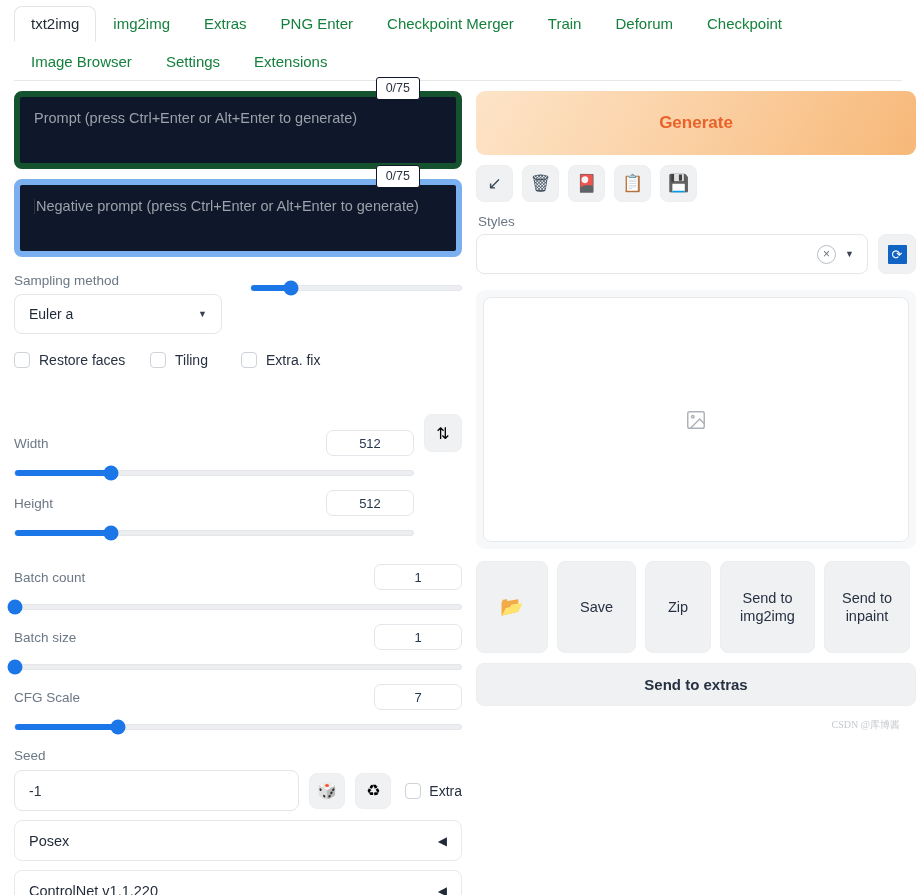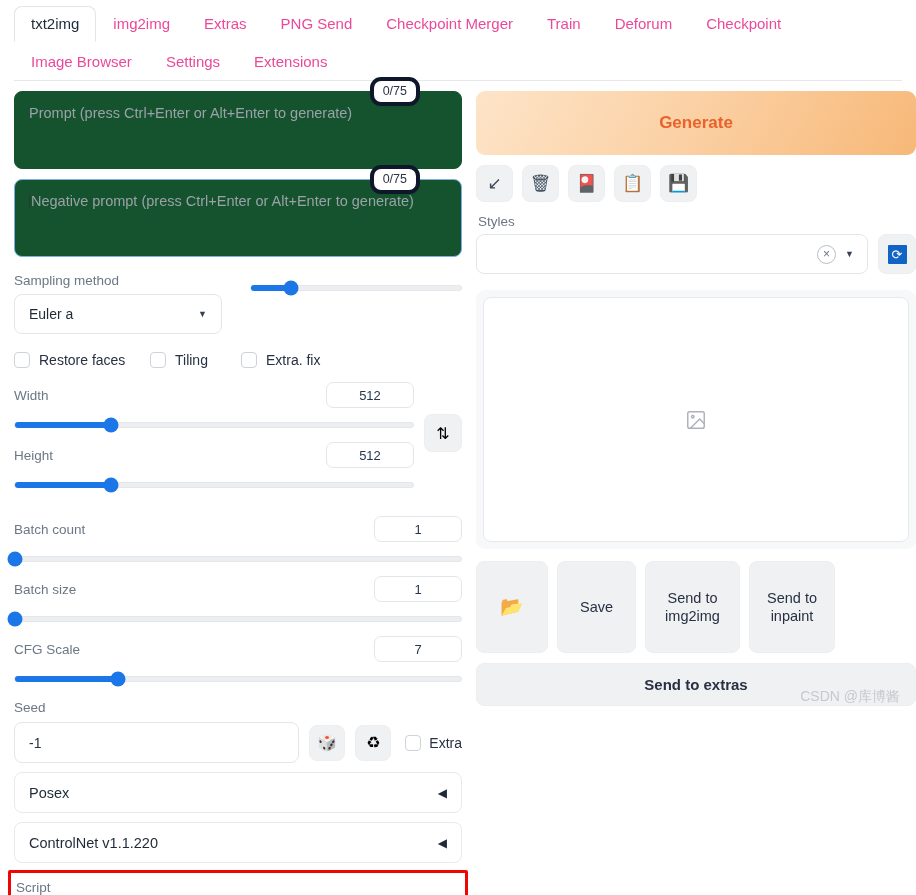--- a/index.html
+++ b/index.html
@@ -12,21 +12,21 @@
   }
   .app { position: relative; width: 916px; height: 732px; background: #fff; }
 
   
   .tabbar {
     padding: 6px 14px 0 14px;
     display: flex; flex-wrap: wrap; align-items: flex-end;
     gap: 0px;
   }
   .tab {
-    font-size: 15px; color: #ec4899;
+    font-size: 15px; color: #15803d;
     padding: 9px 16px 10px 16px;
     border: 1px solid transparent;
     border-radius: 8px 8px 0 0;
     cursor: pointer; white-space: nowrap;
     background: transparent;
     line-height: 1;
   }
   .tab.active {
     color: #1f2937; background: #fff;
     border-color: #e2e5e9; border-bottom-color: #fff;
@@ -41,33 +41,33 @@
 
   
   .body-wrap { display: flex; padding: 0 14px; gap: 14px; margin-top: 9px; }
   .col-left { width: 448px; flex: 0 0 448px; }
   .col-right { width: 440px; flex: 0 0 440px; }
 
   
   .promptwrap { position: relative; margin-bottom: 10px; }
   .promptbox {
     width: 100%; height: 78px;
-    border: 1px solid #14532d; border-radius: 8px;
-    background: #14532d; padding: 12px 14px;
+    border: 6px solid #14532d; border-radius: 8px;
+    background: #0f172a; padding: 12px 14px;
     font-size: 14.5px; color: #9ba1a9;
     line-height: 1.3;
   }
   .promptbox.focused { border-color: #7aaff0; }
   .caret {
     display: inline-block; width: 1px; height: 15px;
     background: #333; vertical-align: -3px; margin-right: 1px;
   }
   .tokcount {
     position: absolute; top: -14px; right: 42px;
-    background: #fff; border: 4px solid #0f172a; border-radius: 11px;
+    background: #fff; border: 1px solid #0f172a; border-radius: 3px;
     font-size: 12.5px; color: #2b3442;
     padding: 3px 9px; line-height: 1.2;
     box-shadow: 0 1px 2px rgba(0,0,0,.04);
   }
 
   
   .generate {
     width: 100%; height: 64px;
     border-radius: 9px; border: none;
     background: linear-gradient(120deg, #fde4c8 0%, #fbd2a7 45%, #f7b878 100%);
@@ -149,21 +149,21 @@
   .checkrow { display: flex; align-items: center; margin-top: 18px; }
   .chk-item { display: flex; align-items: center; gap: 9px; }
   .chk {
     width: 16px; height: 16px; border: 1px solid #cdd3d9;
     border-radius: 4px; background: #fff;
   }
   .chk-label { font-size: 14px; color: #273142; }
 
   .wh-block { display: flex; gap: 10px; margin-top: 14px; align-items: flex-start; }
   .wh-sliders { flex: 1; }
-  .wh-unit { margin-bottom: 6px; }
+  .wh-unit { margin-bottom: 6px; margin-top: 48px; }
   .swap-btn {
     width: 38px; height: 38px; border-radius: 8px;
     background: #f0f1f3; border: 1px solid #eceef0;
     display: flex; align-items: center; justify-content: center;
     font-size: 16px; cursor: pointer; margin-top: 32px;
   }
   .stack-unit { margin-top: 14px; }
 
   
   .seed-row { display: flex; gap: 10px; align-items: center; margin-top: 6px; }
@@ -222,35 +222,35 @@
   .ob-inpaint { width: 86px; }
   .send-extras {
     margin-top: 10px; width: 100%; height: 43px;
     background: #f0f1f3; border: 1px solid #eceef0; border-radius: 8px;
     display: flex; align-items: center; justify-content: center;
     font-size: 15px; color: #273142; font-weight: bold; cursor: pointer;
   }
 
   
   .watermark {
-    position: absolute; right: 16px; bottom: 26px;
-    font-size: 14px; color: #c6c9cd;
-    font-family: Liberation Sans, sans-serif;
+    position: absolute; right: 16px; bottom: 0;
+    font-size: 10px; color: #c6c9cd;
+    font-family: Liberation Serif, serif;
   }
 </style>
 </head>
 <body>
 
 <div class="app">
 
   <div class="tabbar">
     <div class="tab active">txt2img</div>
     <div class="tab">img2img</div>
     <div class="tab">Extras</div>
-    <div class="tab">PNG Send</div>
+    <div class="tab">PNG Enter</div>
     <div class="tab">Checkpoint Merger</div>
     <div class="tab">Train</div>
     <div class="tab">Deforum</div>
     <div class="tab">Checkpoint</div>
   </div>
   <div class="tabrow2">
     <div class="tab">Image Browser</div>
     <div class="tab">Settings</div>
     <div class="tab">Extensions</div>
   </div>
@@ -436,20 +436,21 @@
             <path d="M21 16l-5-5L6 21"></path>
           </svg>
         </div>
       </div>
 
       <div class="out-btns">
         <div class="out-btn ob-folder">
           <span>📂</span>
         </div>
         <div class="out-btn ob-save">Save</div>
+        <div class="out-btn ob-zip">Zip</div>
         <div class="out-btn ob-img2img">Send to img2img</div>
         <div class="out-btn ob-inpaint">Send to inpaint</div>
       </div>
 
       <div class="send-extras">Send to extras</div>
     </div>
   </div>
 
   <div class="watermark">CSDN @库博酱</div>
 </div>

